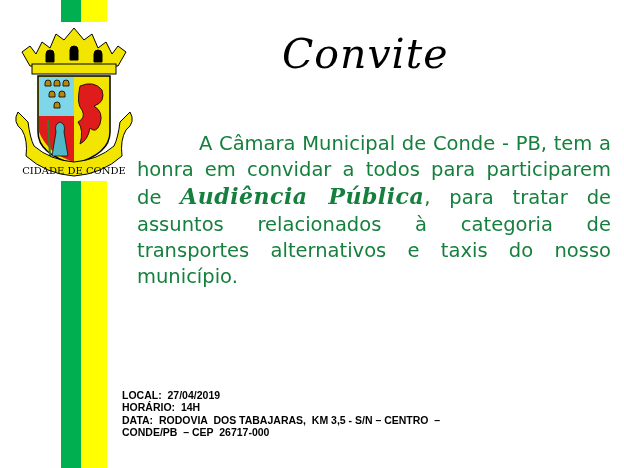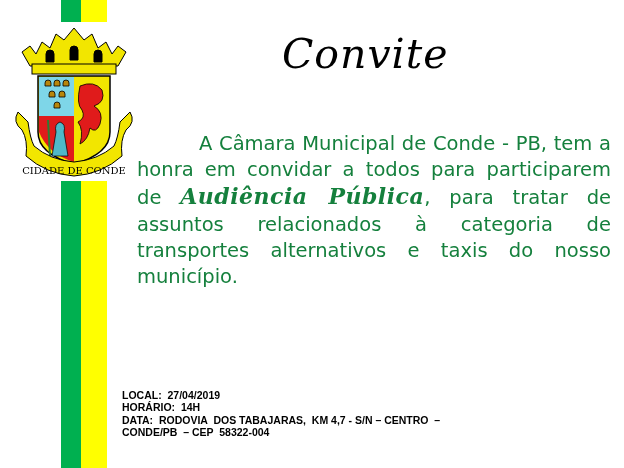--- a/index.html
+++ b/index.html
@@ -50,14 +50,14 @@
   <path d="M10 88 q-6 10 4 18 q6 10 4 26 q20 18 48 20 q28 -2 48 -20 q-2 -16 4 -26 q10 -8 4 -18 l-10 10 q-2 16 -6 24 q-16 14 -40 16 q-24 -2 -40 -16 q-4 -8 -6 -24 Z" fill="#f2e600" stroke="#000" stroke-width="1"></path>
   <text x="66" y="150" text-anchor="middle" font-family="DejaVu Serif, serif" font-size="10" fill="#000">CIDADE DE CONDE</text>
 </svg>
 
 <div id="title">Convite</div>
 
 <div id="body-text"><span class="indent"></span><span>A Câmara Municipal de Conde - PB, tem a honra em convidar a todos para participarem de </span><span class="emph">Audiência Pública</span><span>, para tratar de assuntos relacionados à categoria de transportes alternativos e taxis do nosso município.</span></div>
 
 <div id="details"><span>LOCAL:</span>  <span>27/04/2019</span>
 <span>HORÁRIO:</span>  <span>14H</span>
-<span>DATA:</span>  <span>RODOVIA  DOS TABAJARAS,  KM 4,7 - S/N – CENTRO  –</span>
-<span>CONDE/PB  – CEP  58322-004</span></div>
+<span>DATA:</span>  <span>RODOVIA  DOS TABAJARAS,  KM 3,5 - S/N – CENTRO  –</span>
+<span>CONDE/PB  – CEP  26717-000</span></div>
 
 </body></html>

